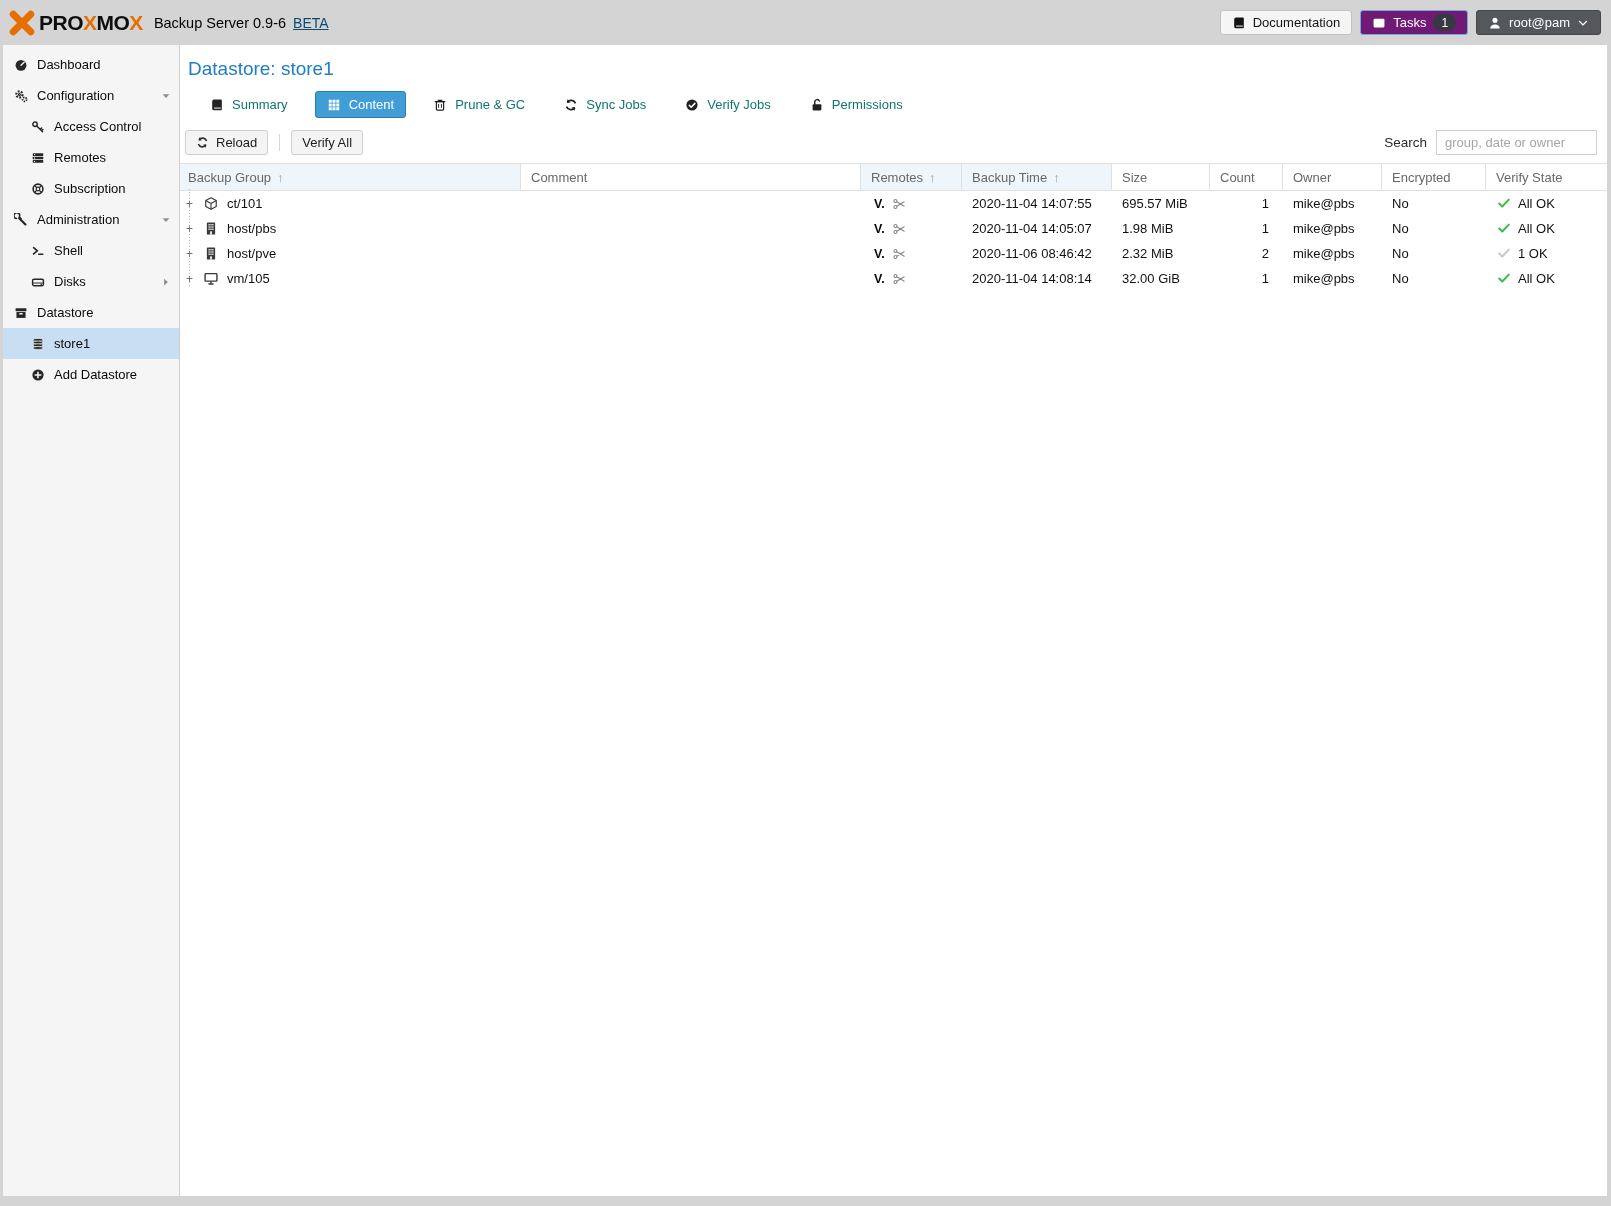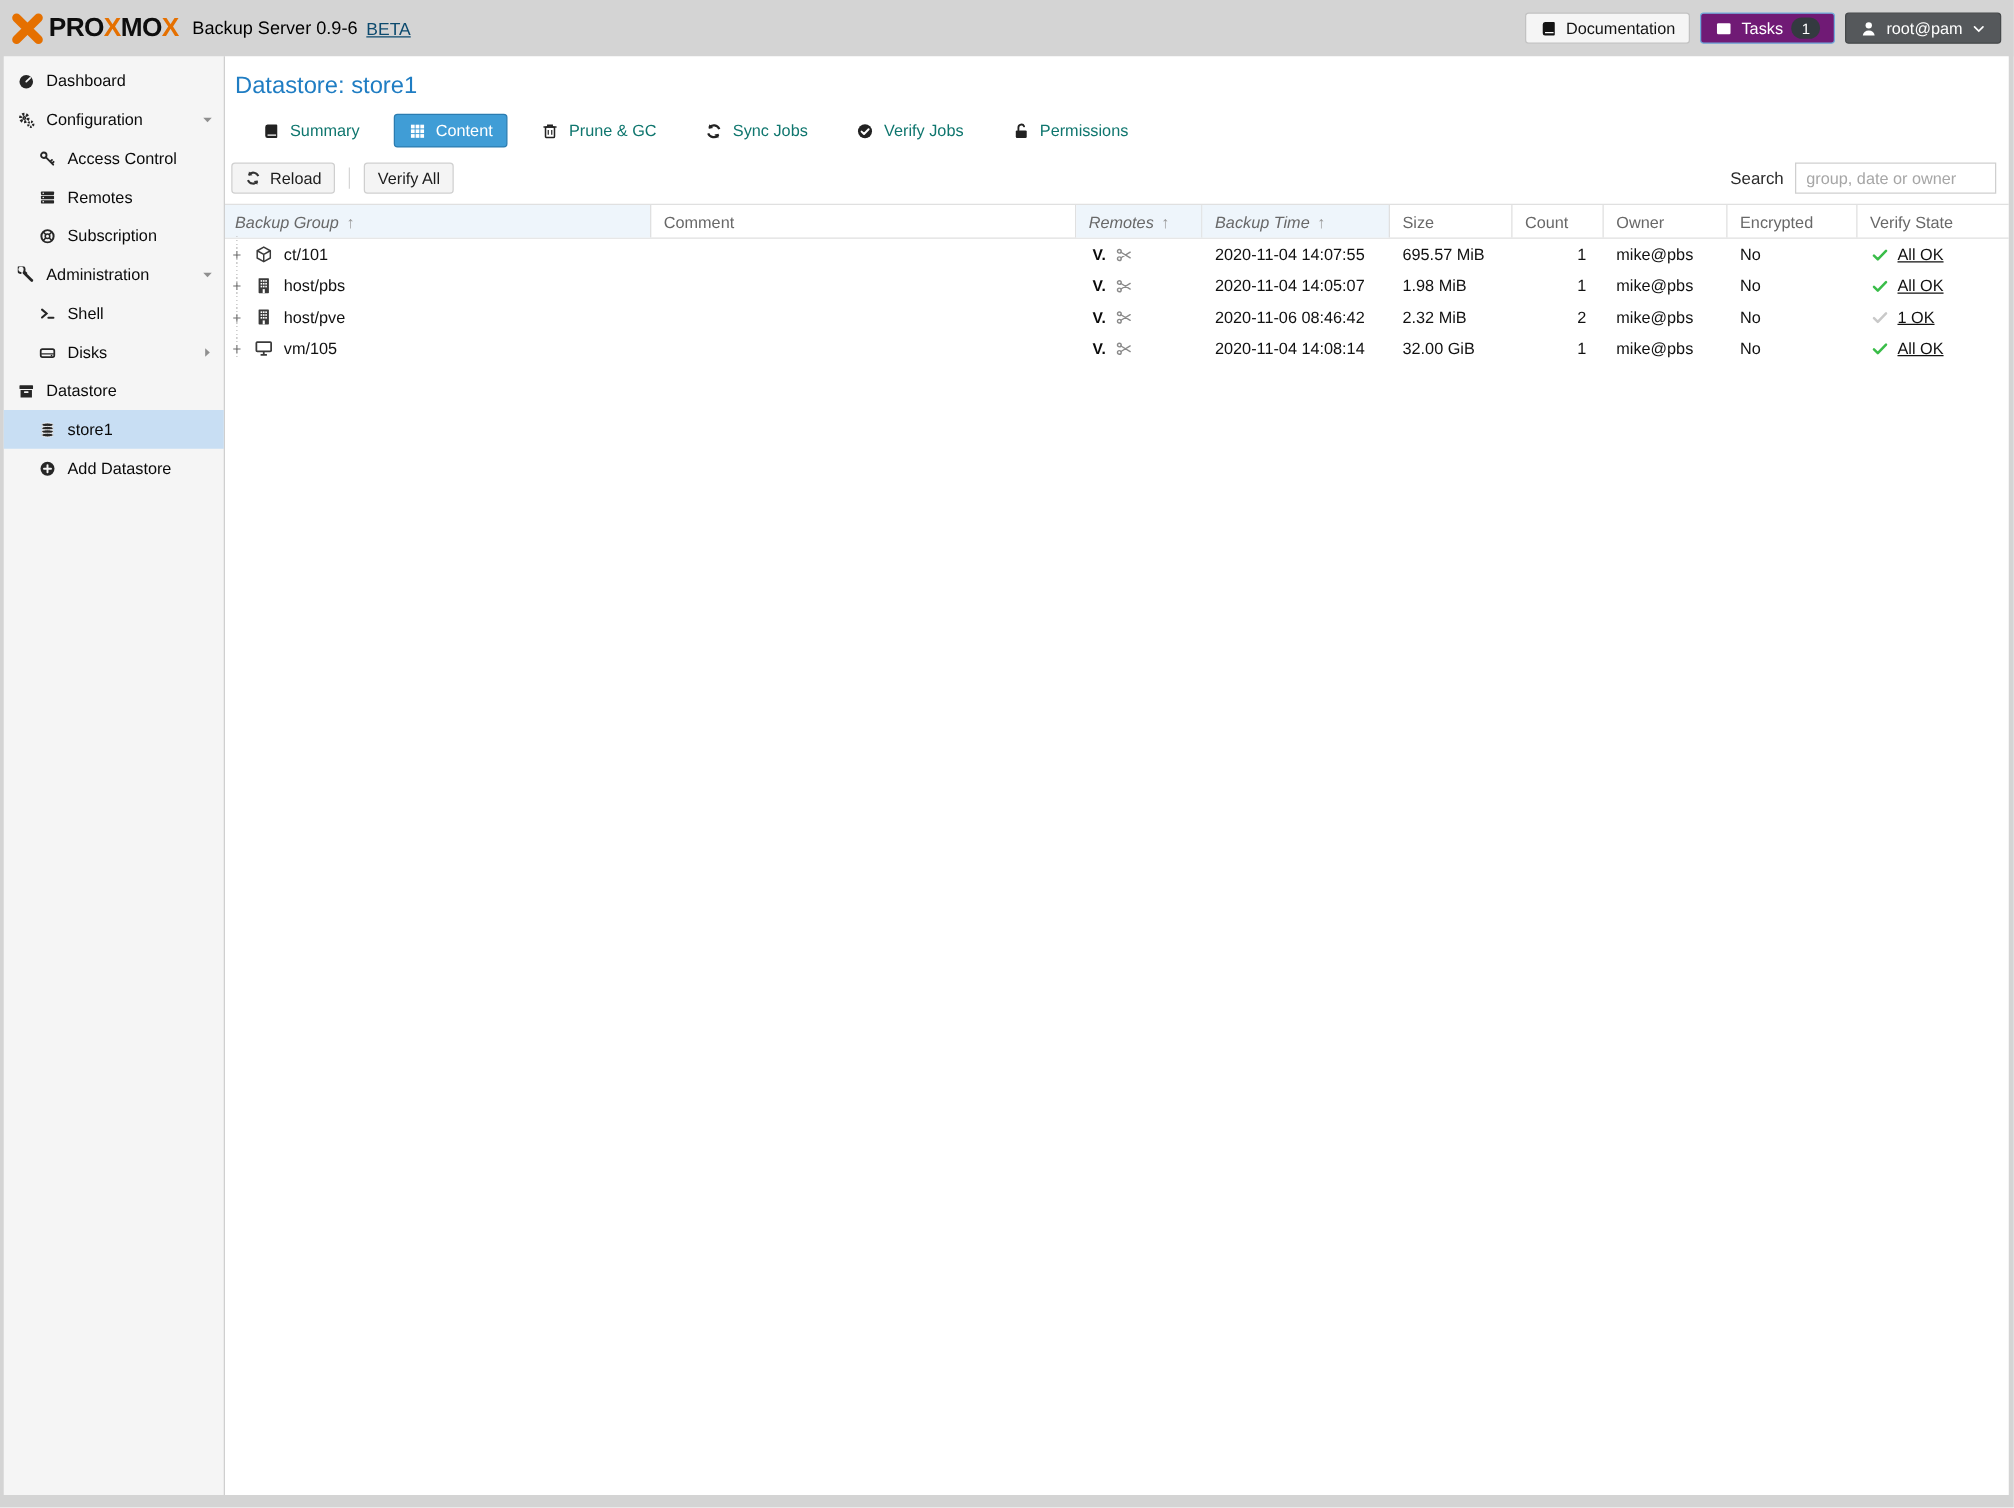--- a/index.html
+++ b/index.html
@@ -85,38 +85,38 @@
     grid-template-columns:341px 340px 101px 150px 98px 73px 99px 104px minmax(120px,1fr);
   }
   .grid-head { border-top:1px solid #e0e0e0; border-bottom:1px solid #e0e0e0; height:28px; }
   .th {
     display:flex; align-items:center; padding-left:10px; color:#686868;
     border-right:1px solid #e0e0e0; font-size:13px; cursor:pointer;
     white-space:nowrap; overflow:hidden;
   }
   .th:first-child { padding-left:8px; }
   .th:last-child { border-right:none; }
-  .th.sorted { background:#eef5fb;font-style:italic; }
+  .th.sorted { background:#eef5fb; }
   .sort-arrow { color:#9a9a9a; margin-left:6px; font-size:13px; }
 
   .rows { position:relative; }
   .rows::before {
     content:""; position:absolute; left:9px; top:-2px; bottom:3px; width:1px;
     background-image:repeating-linear-gradient(to bottom,#bdbdbd 0 1px,transparent 1px 3px);
   }
   .tr { height:25px; align-items:center; cursor:pointer; }
   .td { padding-left:10px; white-space:nowrap; overflow:hidden; color:#111; }
   .group-cell { display:flex; align-items:center; gap:8px; padding-left:4px; position:relative; }
   .expander { color:#6f6f6f; width:11px; text-align:center; font-size:12px; line-height:1; }
   .type-ic { color:#3a3a3a; width:16px; height:15px; }
   .actions-cell { display:flex; gap:7px; align-items:center; padding-left:13px; }
   .v-action { font-weight:bold; font-size:12.5px; color:#0a0a0a; cursor:pointer; }
   .scissors { color:#8a8a8a; cursor:pointer; width:15px; height:14px; }
   .count-cell { text-align:right; padding-right:14px; padding-left:0; }
-  .verify-cell { display:flex; align-items:center; gap:7px; padding-left:11px;text-decoration:underline; }
+  .verify-cell { display:flex; align-items:flex-start; gap:7px; padding-left:11px; }
   .check-ok { color:#3abd49; }
   .check-gray { color:#c9c9c9; }
   .hidden-defs { position:absolute; width:0; height:0; overflow:hidden; }
 </style>
 </head>
 <body>
 
 <svg class="hidden-defs" aria-hidden="true">
   <defs>
     <symbol id="sym-gauge-icon" viewBox="0 0 16 16">

